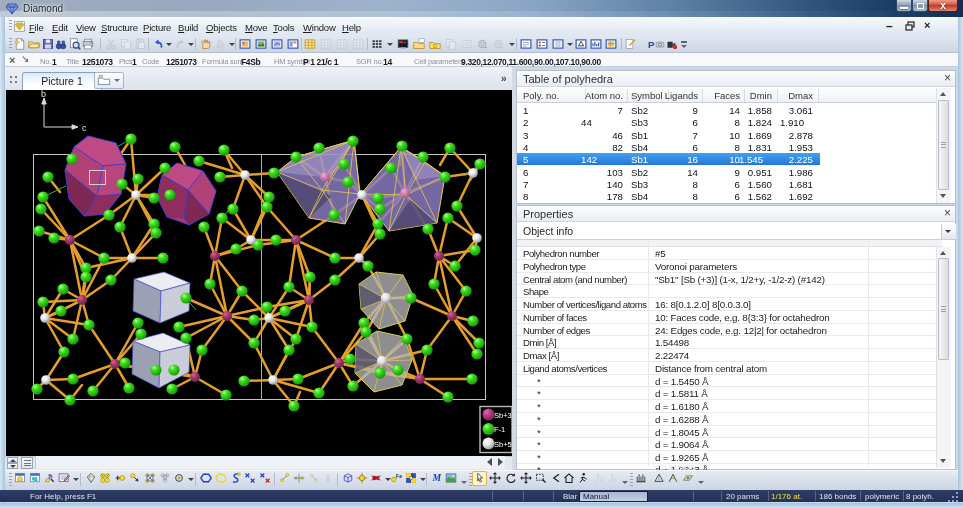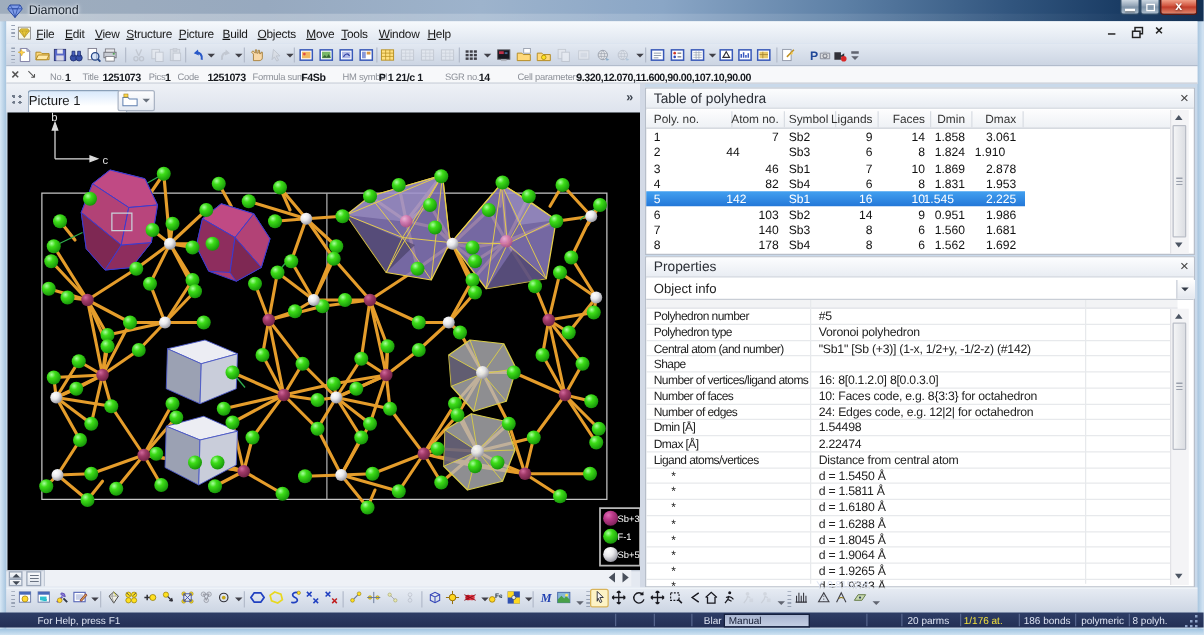--- a/index.html
+++ b/index.html
@@ -266,21 +266,21 @@
 <div class="abs" style="left:202px;top:57px;font-size:7.5px;letter-spacing:-0.2px;color:#8c9098">Formula sum</div>
 <div class="abs" style="left:241px;top:56.5px;font-size:8.5px;letter-spacing:-0.35px;font-weight:bold;color:#15181d">F4Sb</div>
 <div class="abs" style="left:274px;top:57px;font-size:7.5px;letter-spacing:-0.2px;color:#8c9098">HM symbol</div>
 <div class="abs" style="left:303px;top:56.5px;font-size:8.5px;letter-spacing:-0.35px;font-weight:bold;color:#15181d">P 1 21/c 1</div>
 <div class="abs" style="left:356px;top:57px;font-size:7.5px;letter-spacing:-0.2px;color:#8c9098">SGR no.</div>
 <div class="abs" style="left:383px;top:56.5px;font-size:8.5px;letter-spacing:-0.35px;font-weight:bold;color:#15181d">14</div>
 <div class="abs" style="left:414px;top:57px;font-size:7.5px;letter-spacing:-0.2px;color:#8c9098">Cell parameters</div>
 <div class="abs" style="left:461px;top:56.5px;font-size:8.5px;letter-spacing:-0.35px;font-weight:bold;color:#15181d">9.320,12.070,11.600,90.00,107.10,90.00</div>
 <div class="abs" style="left:5px;top:67px;width:507px;height:23px;background:linear-gradient(to bottom,#eef1f6,#dde3ed)"></div>
 <div class="abs" style="left:9px;top:75px;width:9px;height:8px;background:radial-gradient(circle at 2px 2px,#707a8a 1.2px,transparent 1.3px),radial-gradient(circle at 7px 2px,#707a8a 1.2px,transparent 1.3px),radial-gradient(circle at 2px 7px,#707a8a 1.2px,transparent 1.3px),radial-gradient(circle at 7px 7px,#707a8a 1.2px,transparent 1.3px)"></div>
-<div class="abs" style="left:22px;top:72px;width:80px;height:18px;background:linear-gradient(to bottom,#d8e9fb,#ffffff 70%);border:1px solid #8aa0b8;border-bottom:none;border-radius:3px 3px 0 0;font-size:10.5px;color:#1a1a1a;line-height:17px">Picture 1</div>
+<div class="abs" style="left:22px;top:72px;width:80px;height:18px;background:linear-gradient(to bottom,#d8e9fb,#ffffff 70%);border:1px solid #8aa0b8;border-bottom:none;border-radius:3px 3px 0 0;font-size:10.5px;color:#1a1a1a;text-align:center;line-height:17px">Picture 1</div>
 <div class="abs" style="left:94px;top:72px;width:30px;height:17px;background:linear-gradient(to bottom,#fdfdfe,#e4e9f1);border:1px solid #aab4c4;border-radius:2px"></div>
 <svg class="abs" style="left:97px;top:74px" width="14" height="13" viewBox="0 0 16 16">
     <path d="M1 5h5l1.5 1.5H15V13H1z" fill="#fff" stroke="#6080b0" stroke-width="1"></path>
     <path d="M3 2l1 2h-2z" fill="#ffd24a"></path>
     <rect x="2" y="1.5" width="4" height="3" fill="#ffd84a" stroke="#a08020" stroke-width="0.6"></rect>
   </svg>
 <div style="position:absolute;left:114px;top:79px;width:0;height:0;border-left:3px solid transparent;border-right:3px solid transparent;border-top:3.5px solid #68707c"></div>
 <div class="abs" style="left:501px;top:73px;font-size:10px;color:#3a414c;font-weight:bold">»</div>
 <svg width="963" height="508" viewBox="0 0 963 508" style="position:absolute;left:0;top:0">
 <defs>
@@ -872,21 +872,21 @@
 <div class="abs" style="left:517px;top:223px;width:438px;height:17px;background:#fff;border-bottom:1px solid #c9ced6"></div>
 <div class="abs val" style="left:523px;top:225px;font-size:10.5px;color:#222">Object info</div>
 <div class="abs" style="left:941px;top:224px;width:15px;height:15px;background:linear-gradient(to bottom,#fefefe,#e4e8ef);border-left:1px solid #c6ccd6"></div>
 <div style="position:absolute;left:945px;top:230px;width:0;height:0;border-left:3px solid transparent;border-right:3px solid transparent;border-top:3.5px solid #333a46"></div>
 <div class="abs" style="left:517px;top:240px;width:425px;height:7px;background:#f2f3f5;border-bottom:1px solid #dfe2e7"></div>
 <div class="abs" style="left:517px;top:258.8px;width:425px;height:1px;background:#e7e9ec"></div>
 <div class="abs" style="left:523px;top:248.0px;font-size:9.6px;letter-spacing:-0.45px;color:#222;width:125px;overflow:hidden;white-space:nowrap">Polyhedron number</div>
 <div class="abs" style="left:655px;top:248.0px;font-size:9.8px;letter-spacing:-0.2px;color:#222">#5</div>
 <div class="abs" style="left:517px;top:271.5px;width:425px;height:1px;background:#e7e9ec"></div>
 <div class="abs" style="left:523px;top:260.8px;font-size:9.6px;letter-spacing:-0.45px;color:#222;width:125px;overflow:hidden;white-space:nowrap">Polyhedron type</div>
-<div class="abs" style="left:655px;top:260.8px;font-size:9.8px;letter-spacing:-0.2px;color:#222">Voronoi polyhedron</div>
+<div class="abs" style="left:655px;top:260.8px;font-size:9.8px;letter-spacing:-0.2px;color:#222">Voronoi parameters</div>
 <div class="abs" style="left:517px;top:284.2px;width:425px;height:1px;background:#e7e9ec"></div>
 <div class="abs" style="left:523px;top:273.5px;font-size:9.6px;letter-spacing:-0.45px;color:#222;width:125px;overflow:hidden;white-space:nowrap">Central atom (and number)</div>
 <div class="abs" style="left:655px;top:273.5px;font-size:9.8px;letter-spacing:-0.2px;color:#222">"Sb1" [Sb (+3)] (1-x, 1/2+y, -1/2-z) (#142)</div>
 <div class="abs" style="left:517px;top:297.0px;width:425px;height:1px;background:#e7e9ec"></div>
 <div class="abs" style="left:523px;top:286.2px;font-size:9.6px;letter-spacing:-0.45px;color:#222;width:125px;overflow:hidden;white-space:nowrap">Shape</div>
 <div class="abs" style="left:517px;top:309.8px;width:425px;height:1px;background:#e7e9ec"></div>
 <div class="abs" style="left:523px;top:299.0px;font-size:9.6px;letter-spacing:-0.45px;color:#222;width:125px;overflow:hidden;white-space:nowrap">Number of vertices/ligand atoms</div>
 <div class="abs" style="left:655px;top:299.0px;font-size:9.8px;letter-spacing:-0.2px;color:#222">16: 8[0.1.2.0] 8[0.0.3.0]</div>
 <div class="abs" style="left:517px;top:322.5px;width:425px;height:1px;background:#e7e9ec"></div>
 <div class="abs" style="left:523px;top:311.8px;font-size:9.6px;letter-spacing:-0.45px;color:#222;width:125px;overflow:hidden;white-space:nowrap">Number of faces</div>

